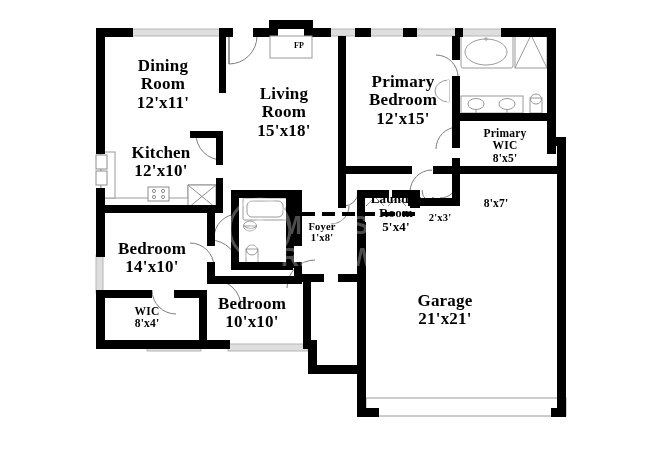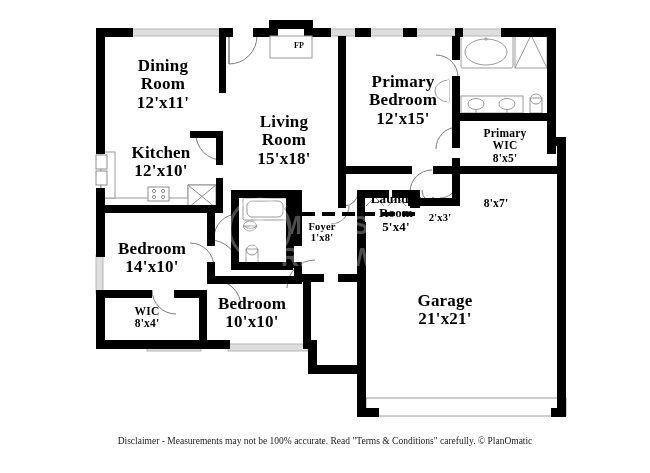--- a/index.html
+++ b/index.html
@@ -342,21 +342,21 @@
     <text x="63" y="48" font-family="Liberation Sans, sans-serif" font-size="25" font-weight="bold" fill="#ffffff">MAIN STREET</text>
     <text x="63" y="80" font-family="Liberation Sans, sans-serif" font-size="25" font-weight="bold" fill="#ffffff">RENEWAL</text>
   </svg>
 
   <div class="room-label lbl-lg" style="left:163px; top:85px;">
     <span class="nm">Dining</span>
     <span class="nm">Room</span>
     <span class="dm">12'x11'</span>
   </div>
 
-  <div class="room-label lbl-lg" style="left:284px; top:113px;margin-top:28px;">
+  <div class="room-label lbl-lg" style="left:284px; top:113px;">
     <span class="nm">Living</span>
     <span class="nm">Room</span>
     <span class="dm">15'x18'</span>
   </div>
 
   <div class="room-label lbl-lg" style="left:403px; top:101px;">
     <span class="nm">Primary</span>
     <span class="nm">Bedroom</span>
     <span class="dm">12'x15'</span>
   </div>
@@ -408,15 +408,14 @@
   </div>
 
   <div class="room-label lbl-md" style="left:496px; top:203px;">
     <span class="dm">8'x7'</span>
   </div>
 
   <div class="room-label lbl-fp" style="left:291px; top:46px;">
     <span class="nm">FP</span>
   </div>
 
-  <div id="disclaimer">Disclaimer - Measurements may not be 100% accurate. Read "Terms &amp; Conditions" carefully. © PlanOmatic</div>
 
 </div>
 
 </body></html>

